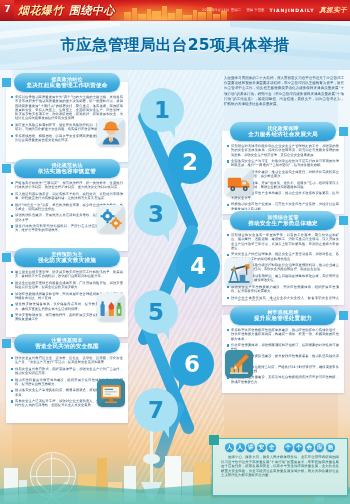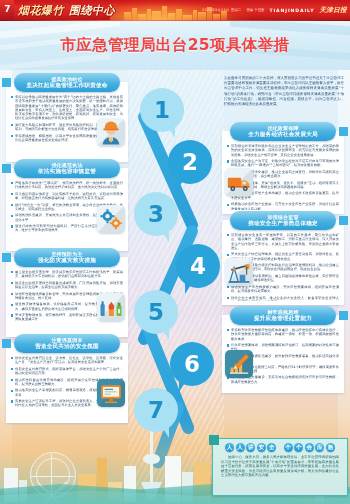--- a/index.html
+++ b/index.html
@@ -67,21 +67,21 @@
     overflow:hidden;
   }
   .tb-swoosh{position:absolute;background:rgba(255,255,255,.55);transform:skewY(-6deg);}
   .tb-swoosh2{position:absolute;background:rgba(120,190,225,.22);transform:skewY(4deg);}
   .maintitle{
     position:absolute;left:0;top:21px;width:350px;height:49px;
     display:flex;flex-direction:column;align-items:center;justify-content:center;
     gap:1px;
   }
   .maintitle .ln{
-    font-size:15.5px;font-weight:bold;color:#ef4444;letter-spacing:.4px;
+    font-size:15.5px;font-weight:bold;color:#0369a1;letter-spacing:.4px;
     line-height:17px;white-space:nowrap;
     text-shadow:0 1px 1px rgba(255,255,255,.9);
     text-align:right;
   }
 
   
   .canvas{
     position:absolute;left:0;top:70px;width:350px;height:434px;
     overflow:hidden;
     background:linear-gradient(180deg,#e4f2fa 0%,#dfeef8 20%,#e6e6f2 42%,#e8dcea 58%,#f0d9c8 74%,#f3cfa2 86%,#eec089 100%);
@@ -215,21 +215,21 @@
     <div class="mh-left-block"></div>
     <div class="pagenum">7</div>
     <div class="mh-slogan">
       <span class="s1">烟花爆竹</span>
       <span class="s2">围绕中心</span>
     </div>
     <div class="mh-right">
       <span class="mh-date">2024年5月14日 星期二</span>
       <span class="mh-edition">责编 李国惠</span>
       <span class="mh-en">TIANJINDAILY</span>
-      <span class="mh-cn">天津日报</span>
+      <span class="mh-cn">真抓实干</span>
     </div>
     <div class="mh-underline"></div>
   </div>
 
   <div class="titleband">
     <div class="tb-swoosh" style="left:-30px;top:6px;width:150px;height:7px;"></div>
     <div class="tb-swoosh" style="left:-20px;top:20px;width:120px;height:5px;opacity:.7;"></div>
     <div class="tb-swoosh2" style="left:230px;top:2px;width:150px;height:9px;"></div>
     <div class="tb-swoosh2" style="left:250px;top:30px;width:140px;height:7px;opacity:.6;"></div>
     <div class="tb-swoosh" style="left:0px;top:38px;width:110px;height:6px;opacity:.5;"></div>

